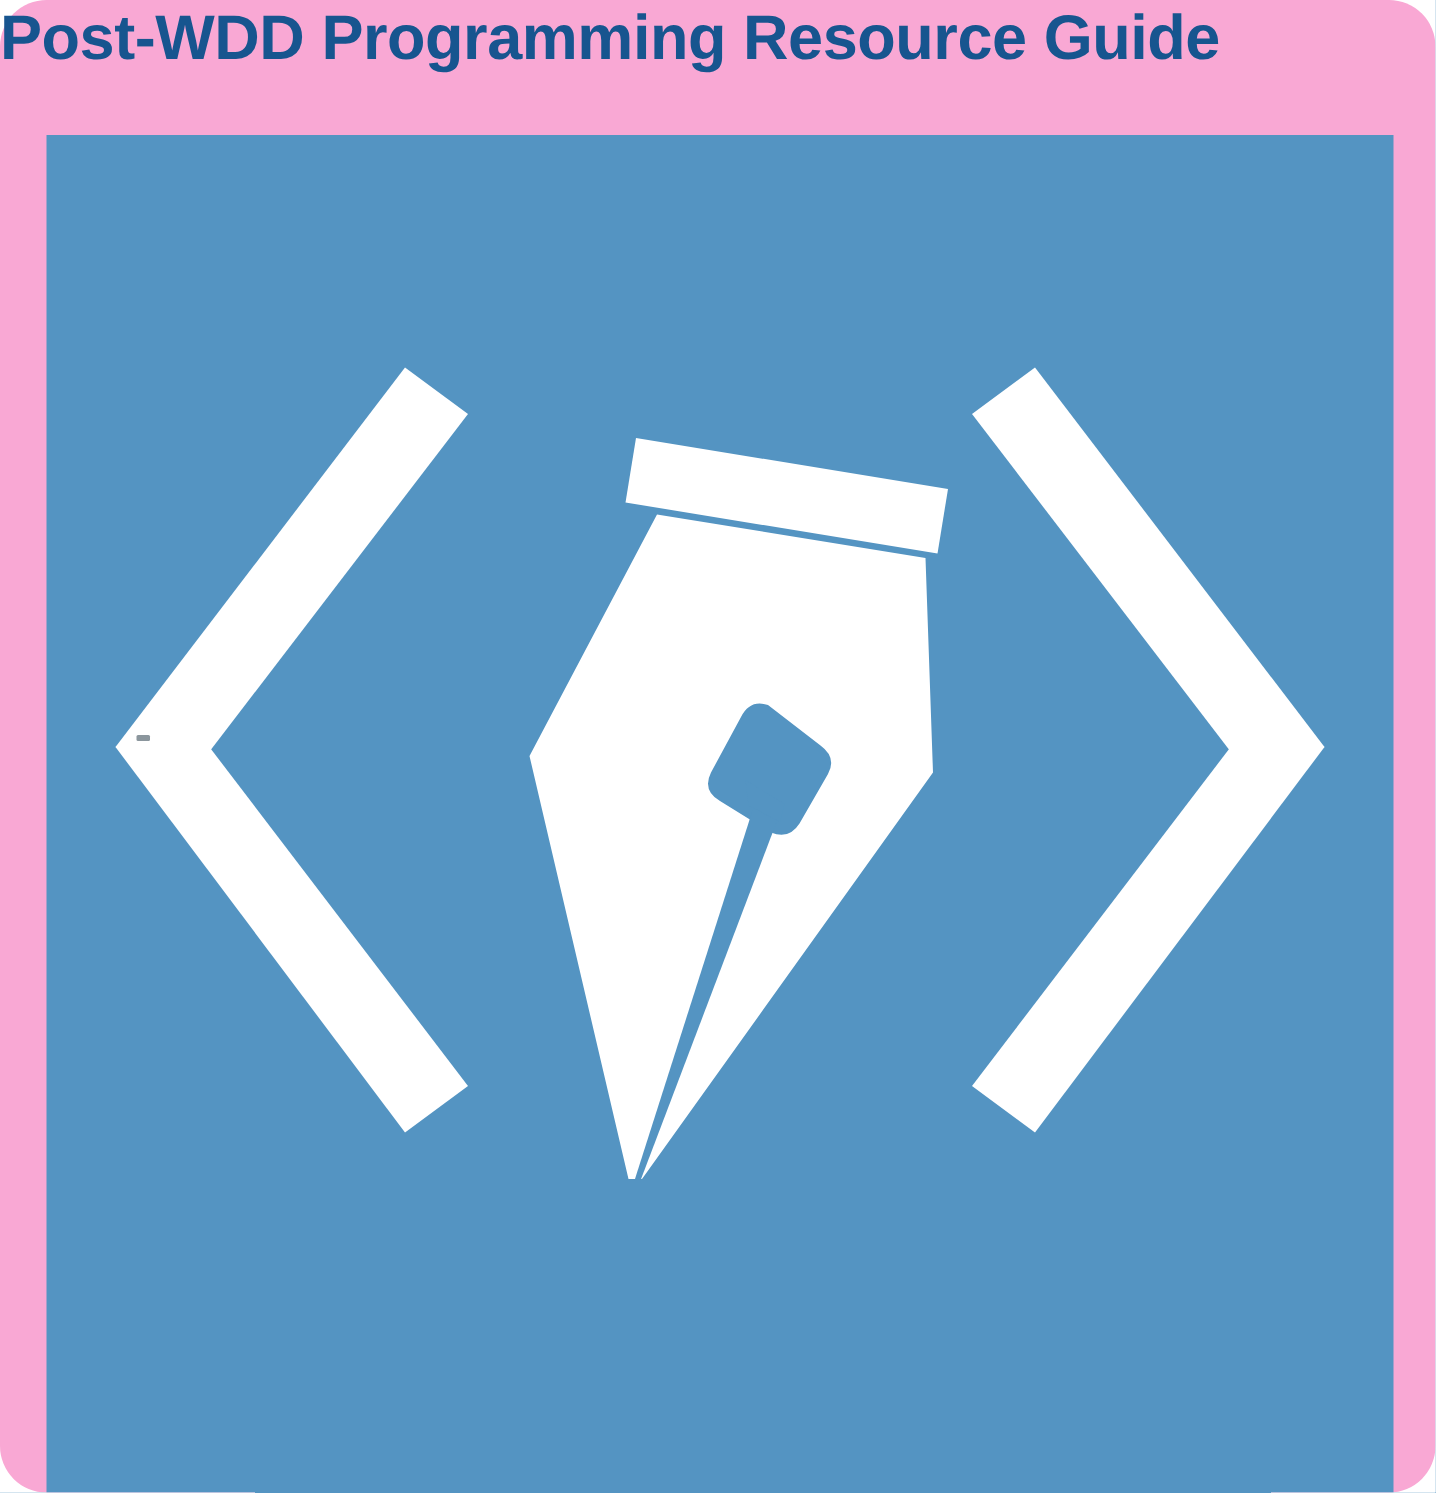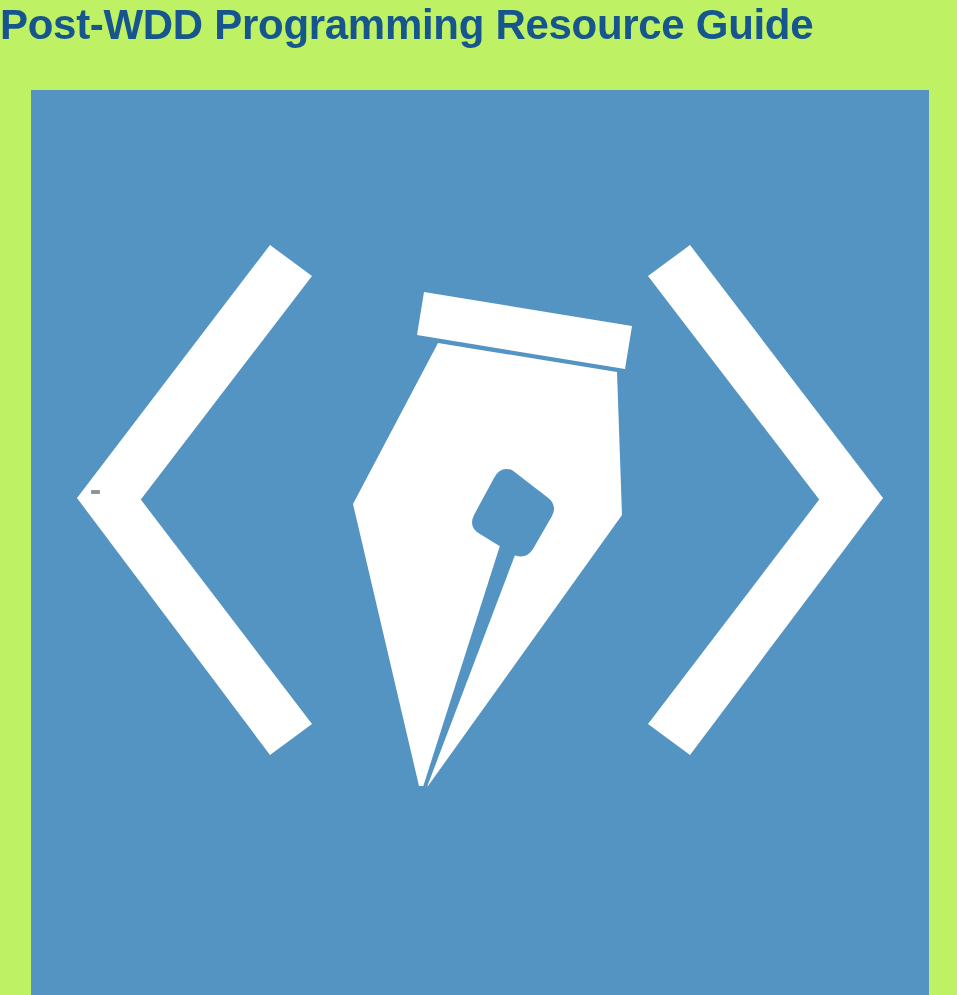--- a/index.html
+++ b/index.html
@@ -13,21 +13,22 @@
     height: 995px;
     overflow: hidden;
     font-family: "Liberation Sans", "DejaVu Sans", sans-serif;
     position: relative;
   }
 
   #page {
     position: relative;
     width: 957px;
     height: 995px;
-    background: #bef264;
+    background: #f9a8d4;
+    border-radius: 31px;
   }
 
   
   .doc-heading {
     position: absolute;
     left: 0px;
     top: -4px;
     width: 957px;
     height: 58px;
     line-height: 58px;

